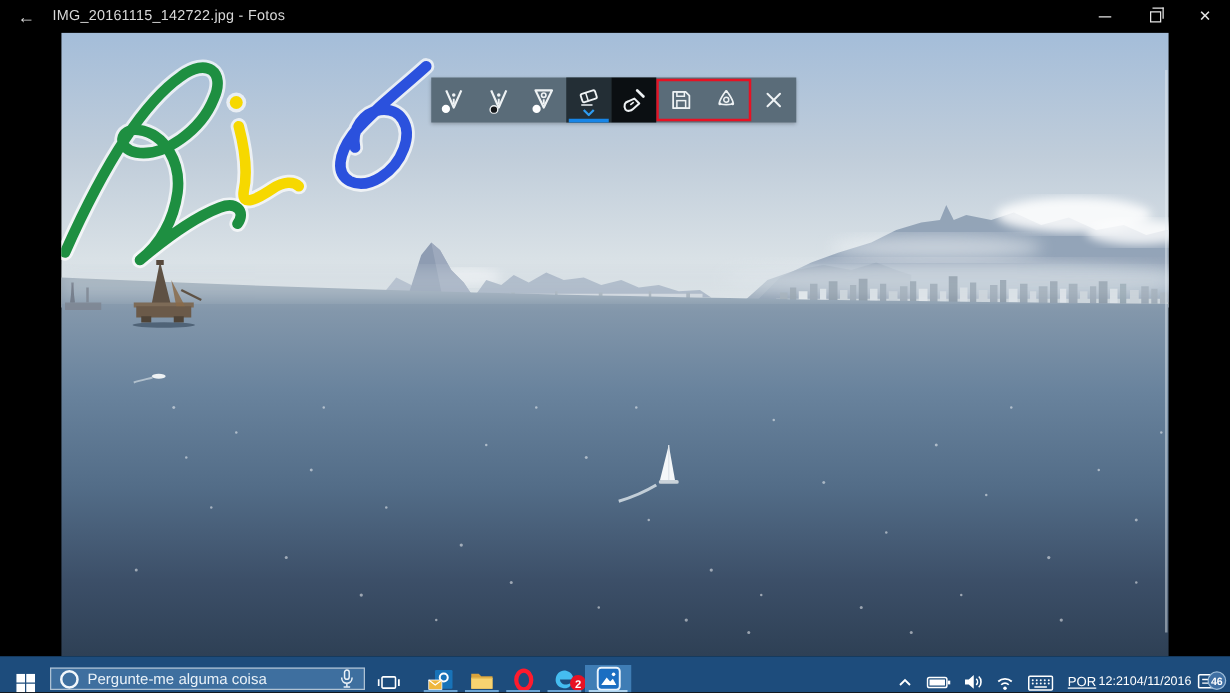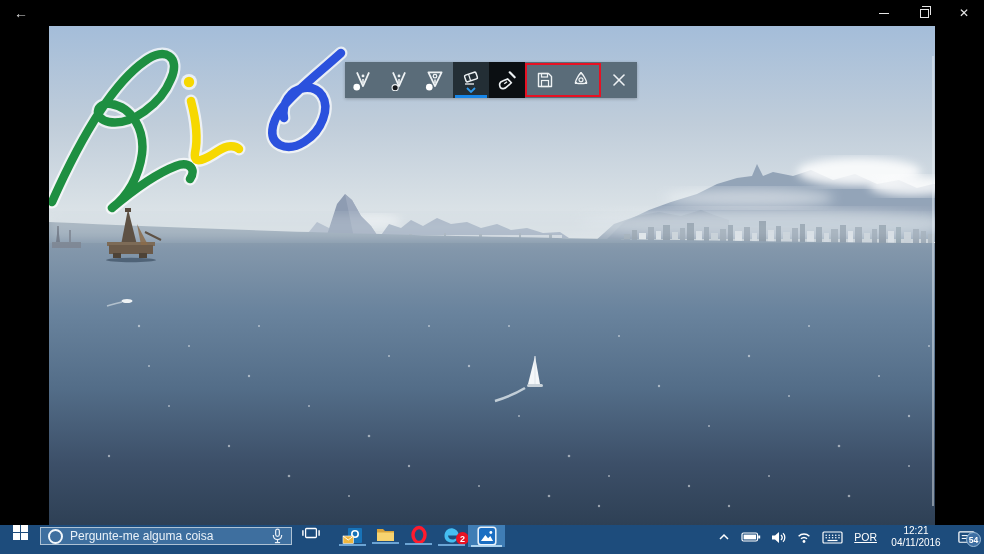--- a/index.html
+++ b/index.html
@@ -31,52 +31,53 @@
   .tb-btn{width:36px;display:flex;align-items:center;justify-content:center;position:relative;}
   .tb-btn svg{display:block;}
   .tb-eraser{background:#232e35;flex-direction:column;justify-content:center;gap:1px;}
   .tb-eraser::after{content:"";position:absolute;left:2px;right:2px;bottom:0;height:3px;background:#1786e8;}
   .tb-touch{background:#0b0f12;}
   .tb-highlight{display:flex;align-items:stretch;border:2px solid transparent;box-sizing:border-box;margin:1px 0;}
   .tb-highlight .tb-btn{width:36px;}
 
   
   .taskbar{position:absolute;left:0;right:0;bottom:0;height:29px;background:#1d4c7c;
-           display:flex;align-items:flex-start;color:#fff;z-index:40;}
+           display:flex;align-items:flex-end;color:#fff;z-index:40;}
   .tb-start{width:40px;display:flex;align-items:center;justify-content:center;}
   .searchbox{width:252px;margin:2px 2px 2px 0;background:#3e6f9f;border:1px solid #aec2d4;
            display:flex;align-items:center;padding:0 7px;gap:7px;box-sizing:border-box;}
   .cortana-ring{width:15px;height:15px;border:2px solid #f2f7fb;border-radius:50%;box-sizing:border-box;flex:none;}
   .search-text{flex:1;font-size:12px;color:#e9f1f8;white-space:nowrap;overflow:hidden;}
   .task-btn{width:34px;display:flex;align-items:center;justify-content:center;position:relative;}
   .app-btn{width:33px;display:flex;align-items:center;justify-content:center;position:relative;}
   .app-btn::after{content:"";position:absolute;left:3px;right:3px;bottom:0;height:2px;background:#79b4e4;opacity:.85;}
   .app-active{background:#3f7db5;width:37px;}
   .app-active::after{background:#bfe0f8;}
   .badge{position:absolute;border-radius:50%;color:#fff;display:flex;align-items:center;justify-content:center;
          font-weight:bold;}
   .badge-edge{right:-1px;bottom:1px;width:13px;height:13px;background:#e81123;font-size:9px;}
   .tray{margin-left:auto;display:flex;align-items:stretch;}
   .tray-btn{display:flex;align-items:center;justify-content:center;}
   .tray-lang{font-size:10.5px;padding:0 7px;display:flex;align-items:center;text-decoration:underline;}
-  .tray-clock{width:64px;display:flex;flex-direction:column;align-items:center;justify-content:center;
+  .tray-clock{width:64px;display:flex;align-items:center;justify-content:center;
               font-size:10px;line-height:12px;}
   .tray-ac{width:36px;position:relative;}
   .badge-ac{right:3px;bottom:2px;width:15px;height:15px;background:#3e6fa3;border:1px solid #9cbcd8;
             font-size:8.5px;box-sizing:border-box;}
 </style>
 </head>
 <body>
 
 <div class="screen">
 
   <div class="titlebar">
     <div class="back-btn">
       <span>←</span>
     </div>
+    <div class="win-title">IMG_20161115_142722.jpg - Fotos</div>
     <div class="win-controls">
       <div class="win-ctl">
         <span class="glyph-min"></span>
       </div>
       <div class="win-ctl">
         <span class="glyph-restore"></span>
       </div>
       <div class="win-ctl">
         <span class="glyph-close">✕</span>
       </div>
@@ -462,18 +463,18 @@
       <div class="tray-clock">
         <span>12:21</span>
         <span>04/11/2016</span>
       </div>
       <div class="tray-btn tray-ac">
         <svg width="19" height="17" viewBox="0 0 20 17">
           <rect x="2" y="2.5" width="16" height="11" rx="1" fill="none" stroke="#fff" stroke-width="1.3"></rect>
           <line x1="5" y1="6.5" x2="15" y2="6.5" stroke="#fff" stroke-width="1.1"></line>
           <line x1="5" y1="9.5" x2="12" y2="9.5" stroke="#fff" stroke-width="1.1"></line>
         </svg>
-        <span class="badge badge-ac">54</span>
+        <span class="badge badge-ac">46</span>
       </div>
     </div>
   </div>
 
 </div>
 
 </body></html>

